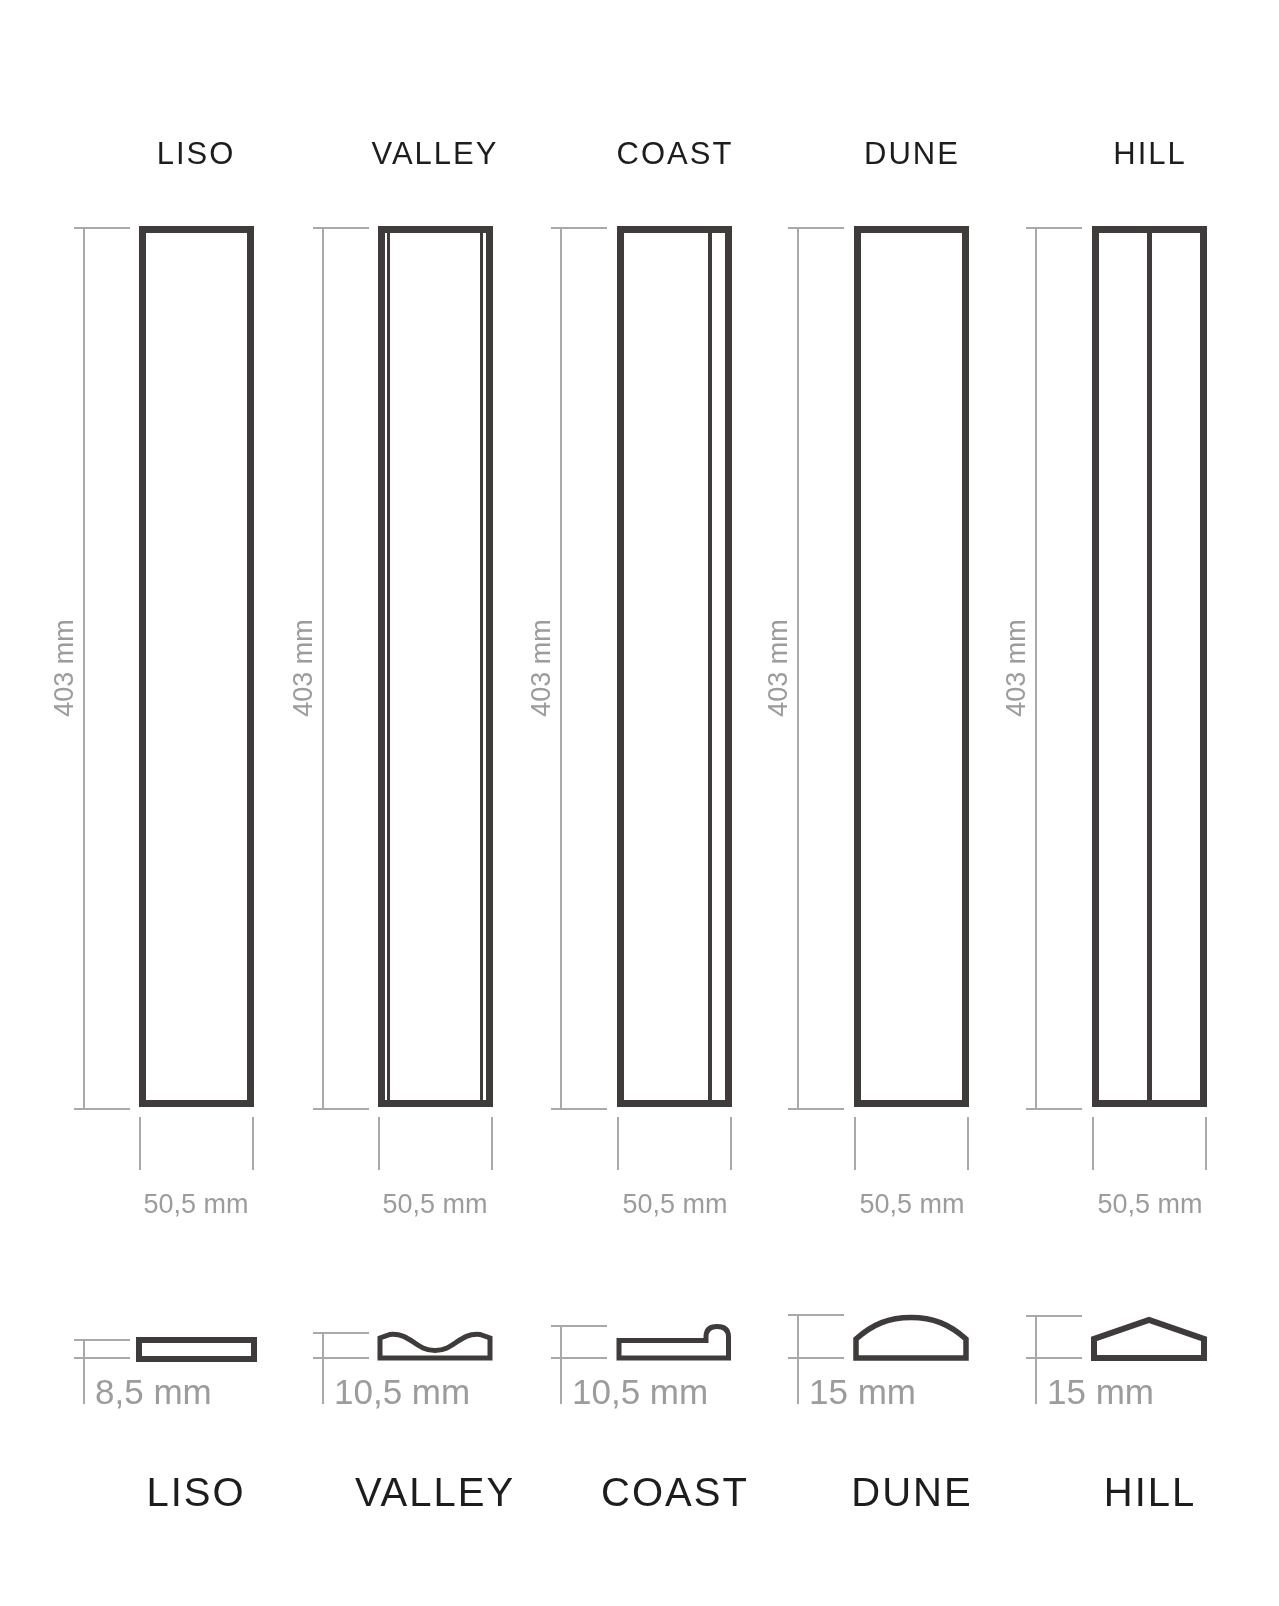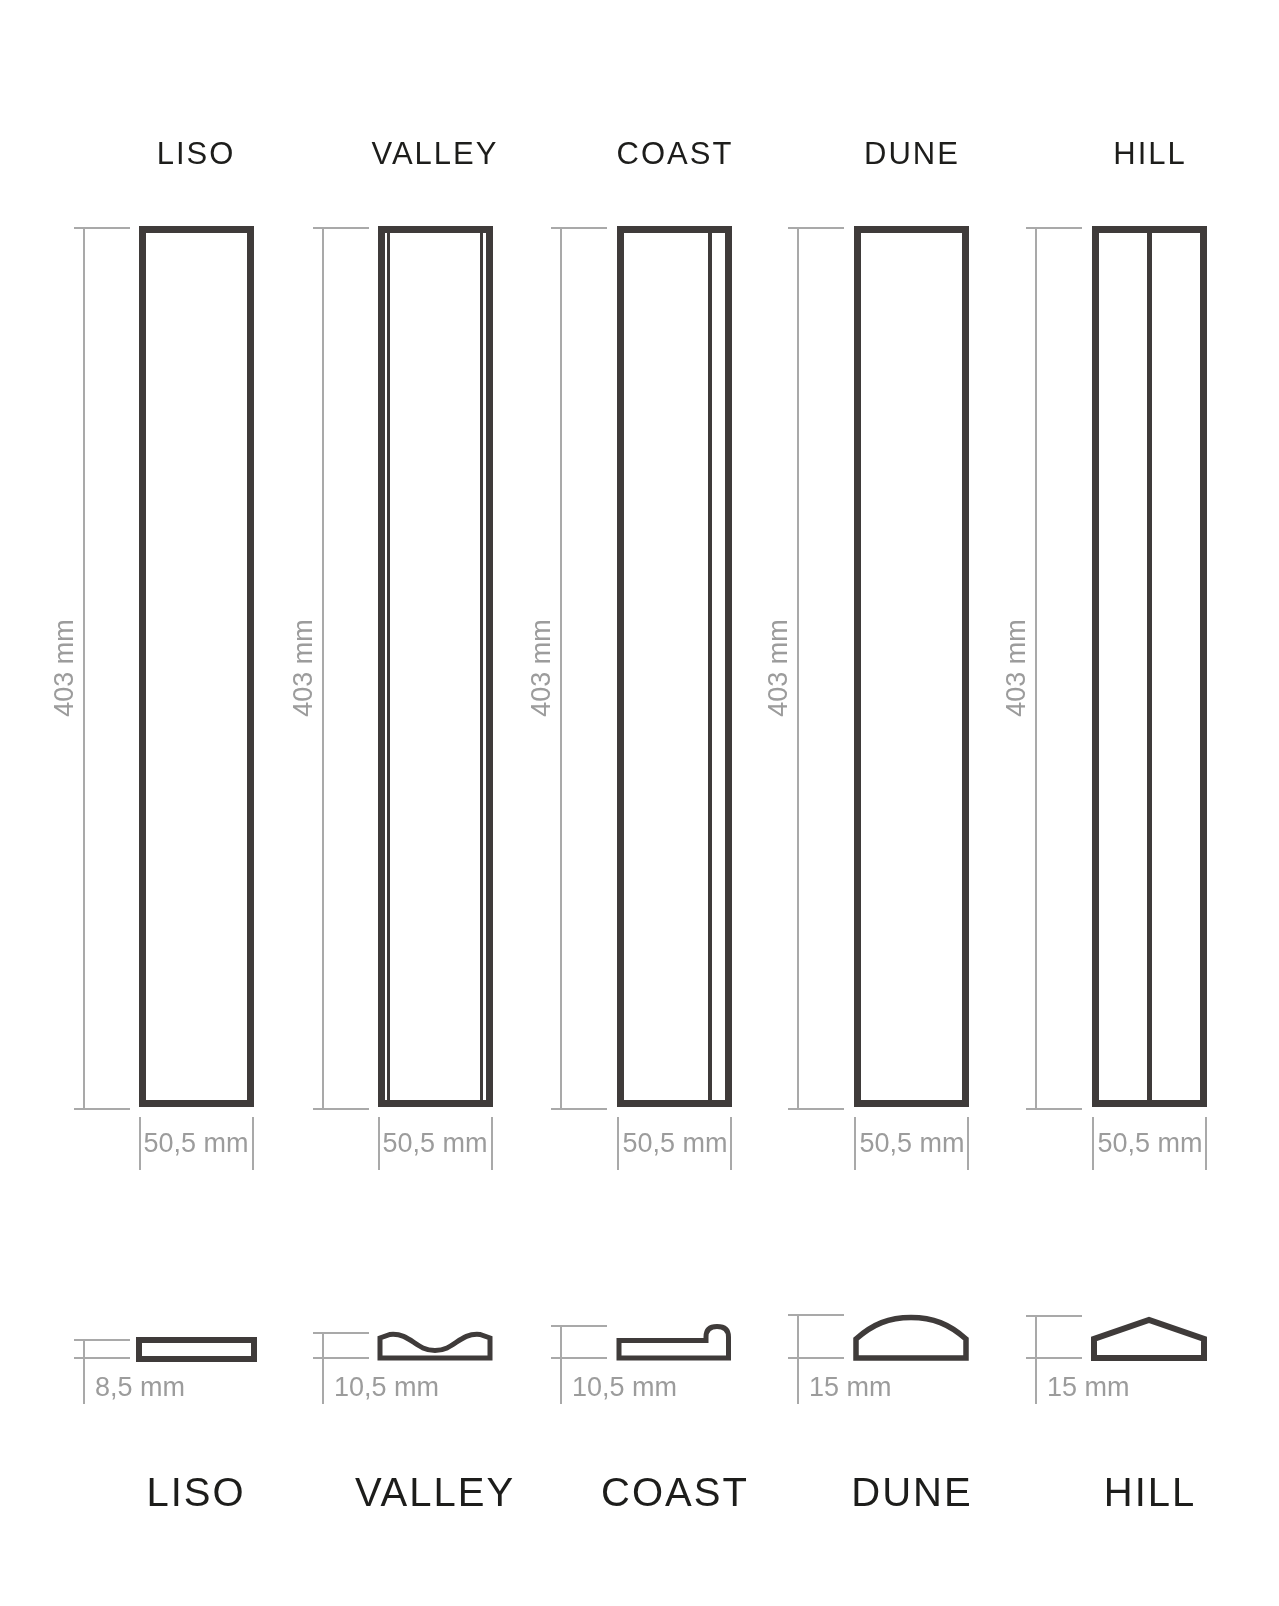--- a/index.html
+++ b/index.html
@@ -16,26 +16,26 @@
     font-size:40px;font-weight:300;letter-spacing:2px;color:#1d1d1b;white-space:nowrap;
   }
   .vline{position:absolute;width:2px;background:#a9a9a9;}
   .htick{position:absolute;width:56px;height:2px;background:#a9a9a9;}
   .wtick{position:absolute;top:1117px;width:2px;height:53px;background:#a9a9a9;}
   .vlabel{
     position:absolute;transform:translate(-50%,-50%) rotate(-90deg);
     font-size:27px;font-weight:300;color:#9c9c9c;white-space:nowrap;
   }
   .wlabel{
-    position:absolute;top:1128px;transform:translateX(-50%);
+    position:absolute;top:1189px;transform:translateX(-50%);
     font-size:27px;font-weight:300;color:#9c9c9c;white-space:nowrap;
   }
   .tlabel{
     position:absolute;top:1372px;
-    font-size:27px;font-weight:300;color:#9c9c9c;white-space:nowrap;
+    font-size:35px;font-weight:300;color:#9c9c9c;white-space:nowrap;
   }
   .tile{
     position:absolute;top:226px;width:115px;height:881px;
     border:7px solid #3f3b3a;box-sizing:border-box;background:#fff;
   }
   .inner{position:absolute;top:0;bottom:0;background:#3f3b3a;}
   .profile{position:absolute;}
   .profile path, .profile rect{fill:#ffffff;stroke:#3f3b3a;}
 </style>
 </head>

